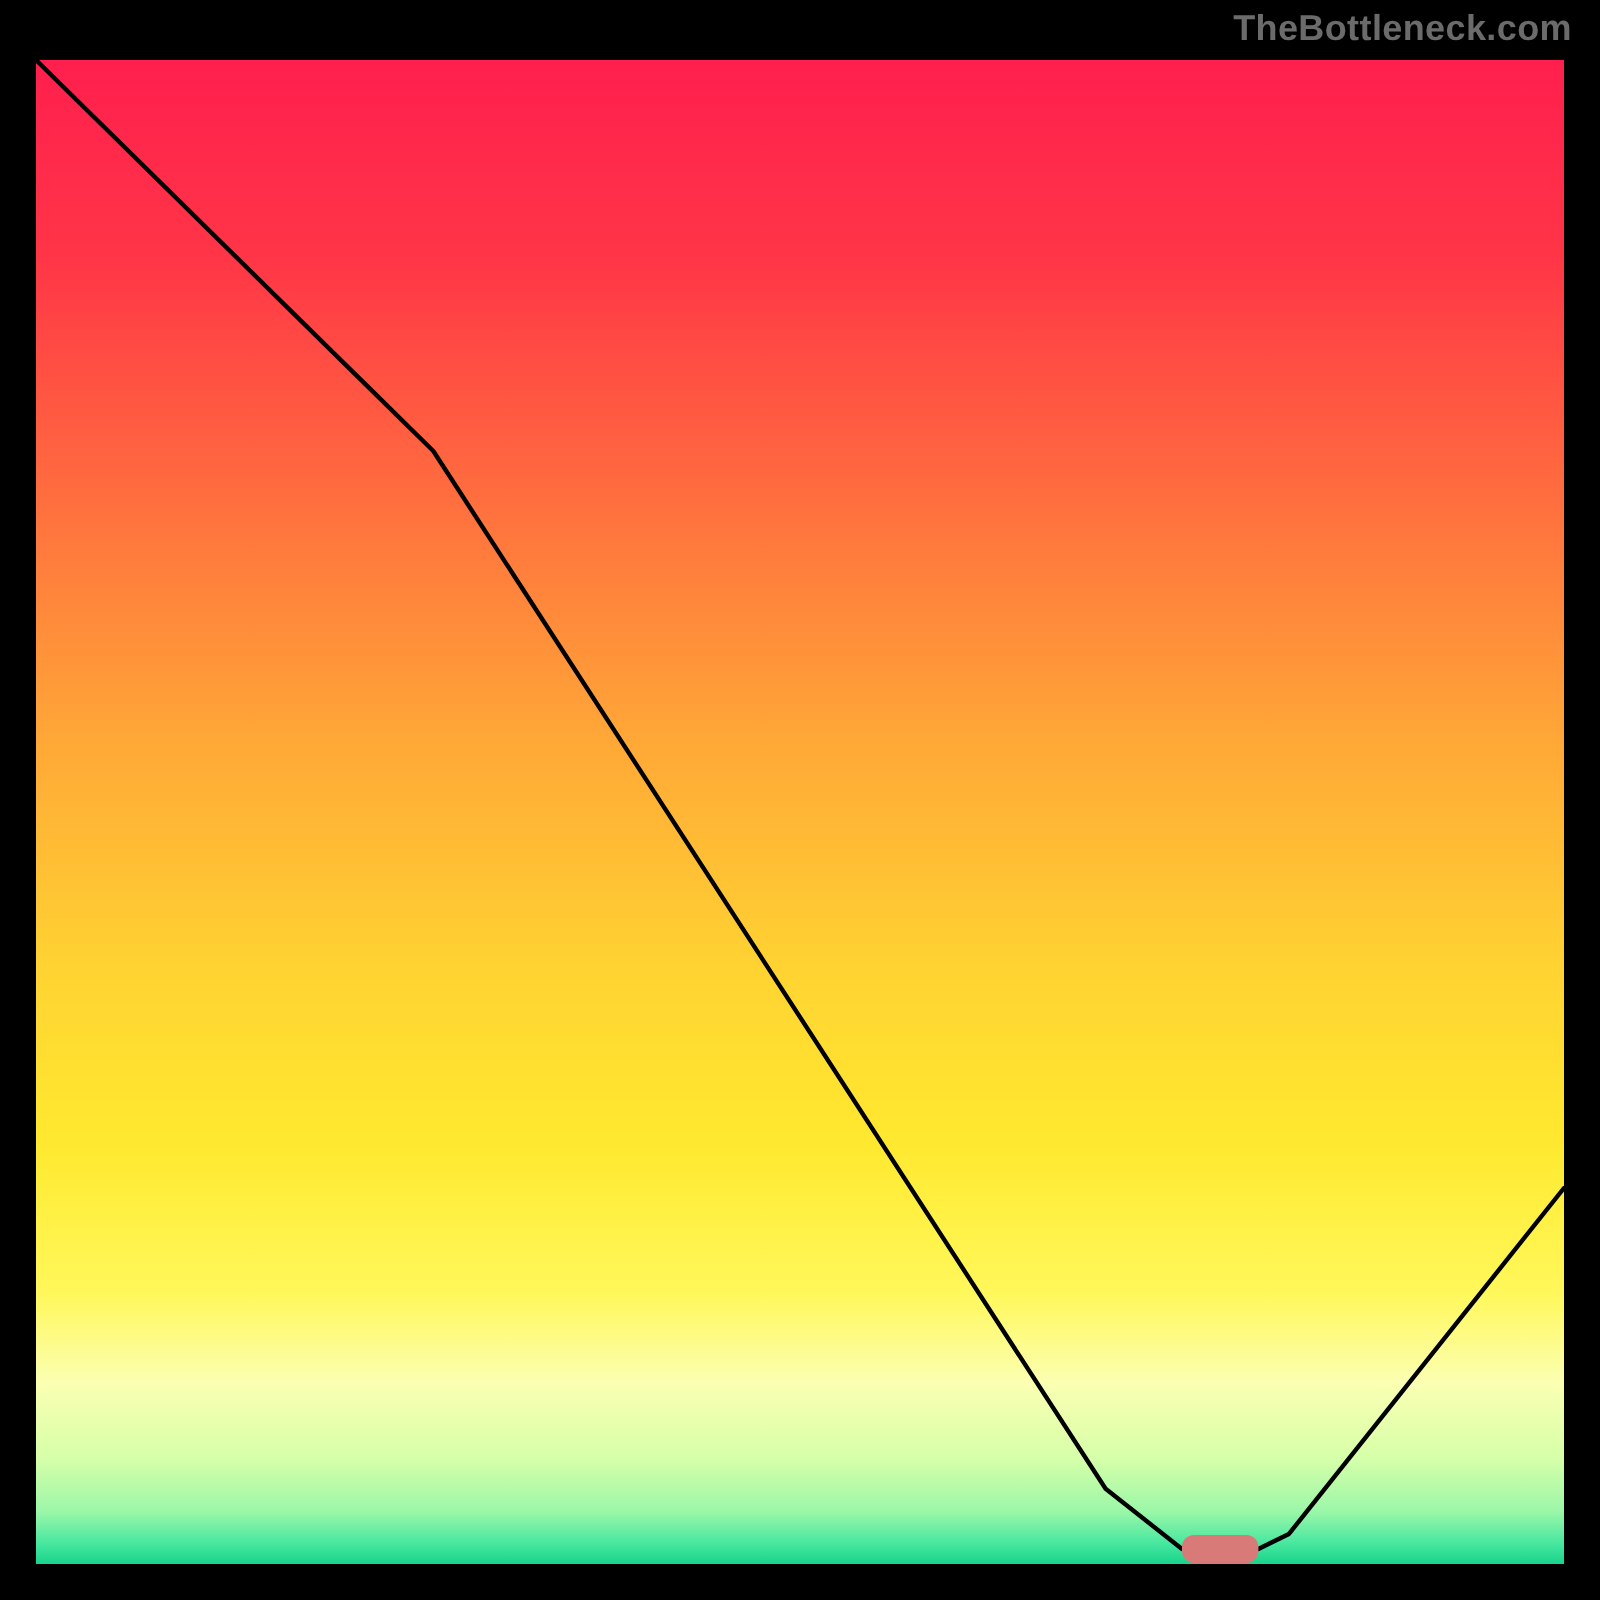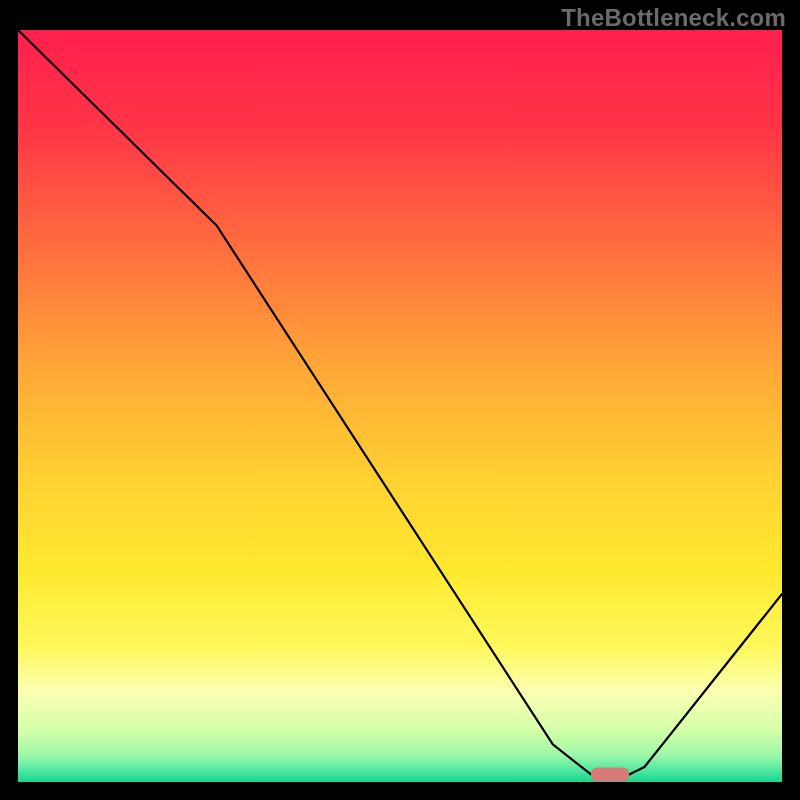--- a/index.html
+++ b/index.html
@@ -13,21 +13,21 @@
   .page {
     position: relative;
     width: 800px;
     height: 800px;
   }
   .watermark {
     position: absolute;
     top: 4px;
     right: 14px;
     color: #6b6b6b;
-    font-size: 24px;
+    font-size: 18px;
     font-weight: 600;
     letter-spacing: 0.2px;
     z-index: 20;
   }
   svg.chart {
     position: absolute;
     left: 18px;
     top: 30px;
     width: 764px;
     height: 752px;

